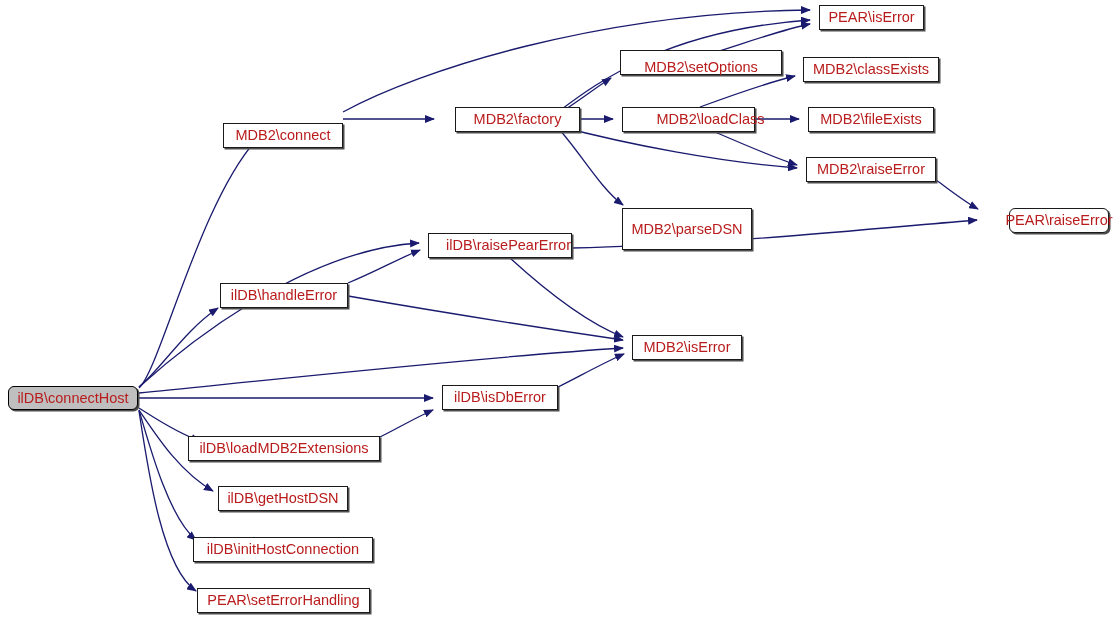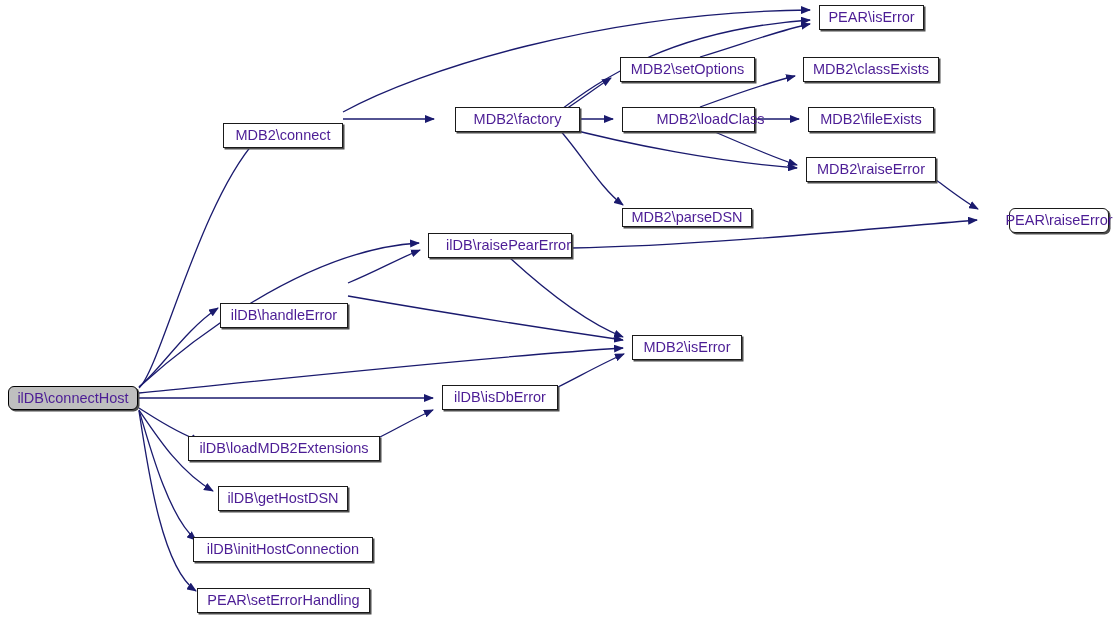--- a/index.html
+++ b/index.html
@@ -2,21 +2,21 @@
 <html><head>
 <meta charset="utf-8">
 <style>
   html,body{margin:0;padding:0;background:#ffffff;}
   body{width:1116px;height:620px;overflow:hidden;
        font-family:"Liberation Sans","DejaVu Sans",sans-serif;}
   #graph{position:relative;width:1116px;height:620px;}
   #edges{position:absolute;left:0;top:0;width:1116px;height:620px;}
   .node{position:absolute;box-sizing:border-box;
         display:flex;align-items:center;justify-content:center;
-        border:1px solid #1a1a1a;background:#ffffff;color:#4c1d95;
+        border:1px solid #1a1a1a;background:#ffffff;color:#b91c1c;
         font-size:14.5px;line-height:1;white-space:nowrap;
         box-shadow:1.5px 1.5px 0 0 #4d4d4d;}
   .node.current{background:#bfbfbf;border-color:#000000;}
   .node .lbl{pointer-events:none;}
 </style>
 </head>
 <body>
 
 <div id="graph">
   <svg id="edges" viewBox="0 0 1116 620" xmlns="http://www.w3.org/2000/svg">
@@ -61,45 +61,45 @@
       </div>
       <div class="node" style="left: 223px; top: 123px; width: 120px; height: 25px;">
         <span class="lbl">MDB2\connect</span>
       </div>
       <div class="node" style="left: 443px; top: 107px; width: 125px; height: 25px; margin-left: 12px;">
         <span class="lbl">MDB2\factory</span>
       </div>
       <div class="node" style="left: 819px; top: 5px; width: 105px; height: 25px;">
         <span class="lbl">PEAR\isError</span>
       </div>
-      <div class="node" style="left: 620px; top: 57px; width: 135px; height: 25px;">
+      <div class="node" style="left: 620px; top: 50px; width: 162px; height: 25px; align-items: flex-end;">
         <span class="lbl">MDB2\setOptions</span>
       </div>
       <div class="node" style="left: 803px; top: 57px; width: 136px; height: 25px;">
         <span class="lbl">MDB2\classExists</span>
       </div>
       <div class="node" style="left: 622px; top: 107px; width: 133px; height: 25px; padding-left: 44px;">
         <span class="lbl">MDB2\loadClass</span>
       </div>
       <div class="node" style="left: 808px; top: 107px; width: 126px; height: 25px;">
         <span class="lbl">MDB2\fileExists</span>
       </div>
       <div class="node" style="left: 806px; top: 157px; width: 130px; height: 25px;">
         <span class="lbl">MDB2\raiseError</span>
       </div>
       <div class="node" style="left: 1009px; top: 208px; width: 100px; height: 25px; border-radius: 6px;">
         <span class="lbl">PEAR\raiseError</span>
       </div>
-      <div class="node" style="left: 622px; top: 208px; width: 130px; height: 19px;">
+      <div class="node" style="left: 622px; top: 208px; width: 130px; height: 42px;">
         <span class="lbl">MDB2\parseDSN</span>
       </div>
       <div class="node" style="left: 428px; top: 233px; width: 144px; height: 25px; justify-content: flex-end;">
         <span class="lbl">ilDB\raisePearError</span>
       </div>
-      <div class="node" style="left: 220px; top: 283px; width: 128px; height: 25px; margin-top: 20px;">
+      <div class="node" style="left: 220px; top: 283px; width: 128px; height: 25px;">
         <span class="lbl">ilDB\handleError</span>
       </div>
       <div class="node" style="left: 632px; top: 335px; width: 110px; height: 25px;">
         <span class="lbl">MDB2\isError</span>
       </div>
       <div class="node" style="left: 442px; top: 385px; width: 116px; height: 25px;">
         <span class="lbl">ilDB\isDbError</span>
       </div>
       <div class="node" style="left: 188px; top: 436px; width: 192px; height: 25px;">
         <span class="lbl">ilDB\loadMDB2Extensions</span>

